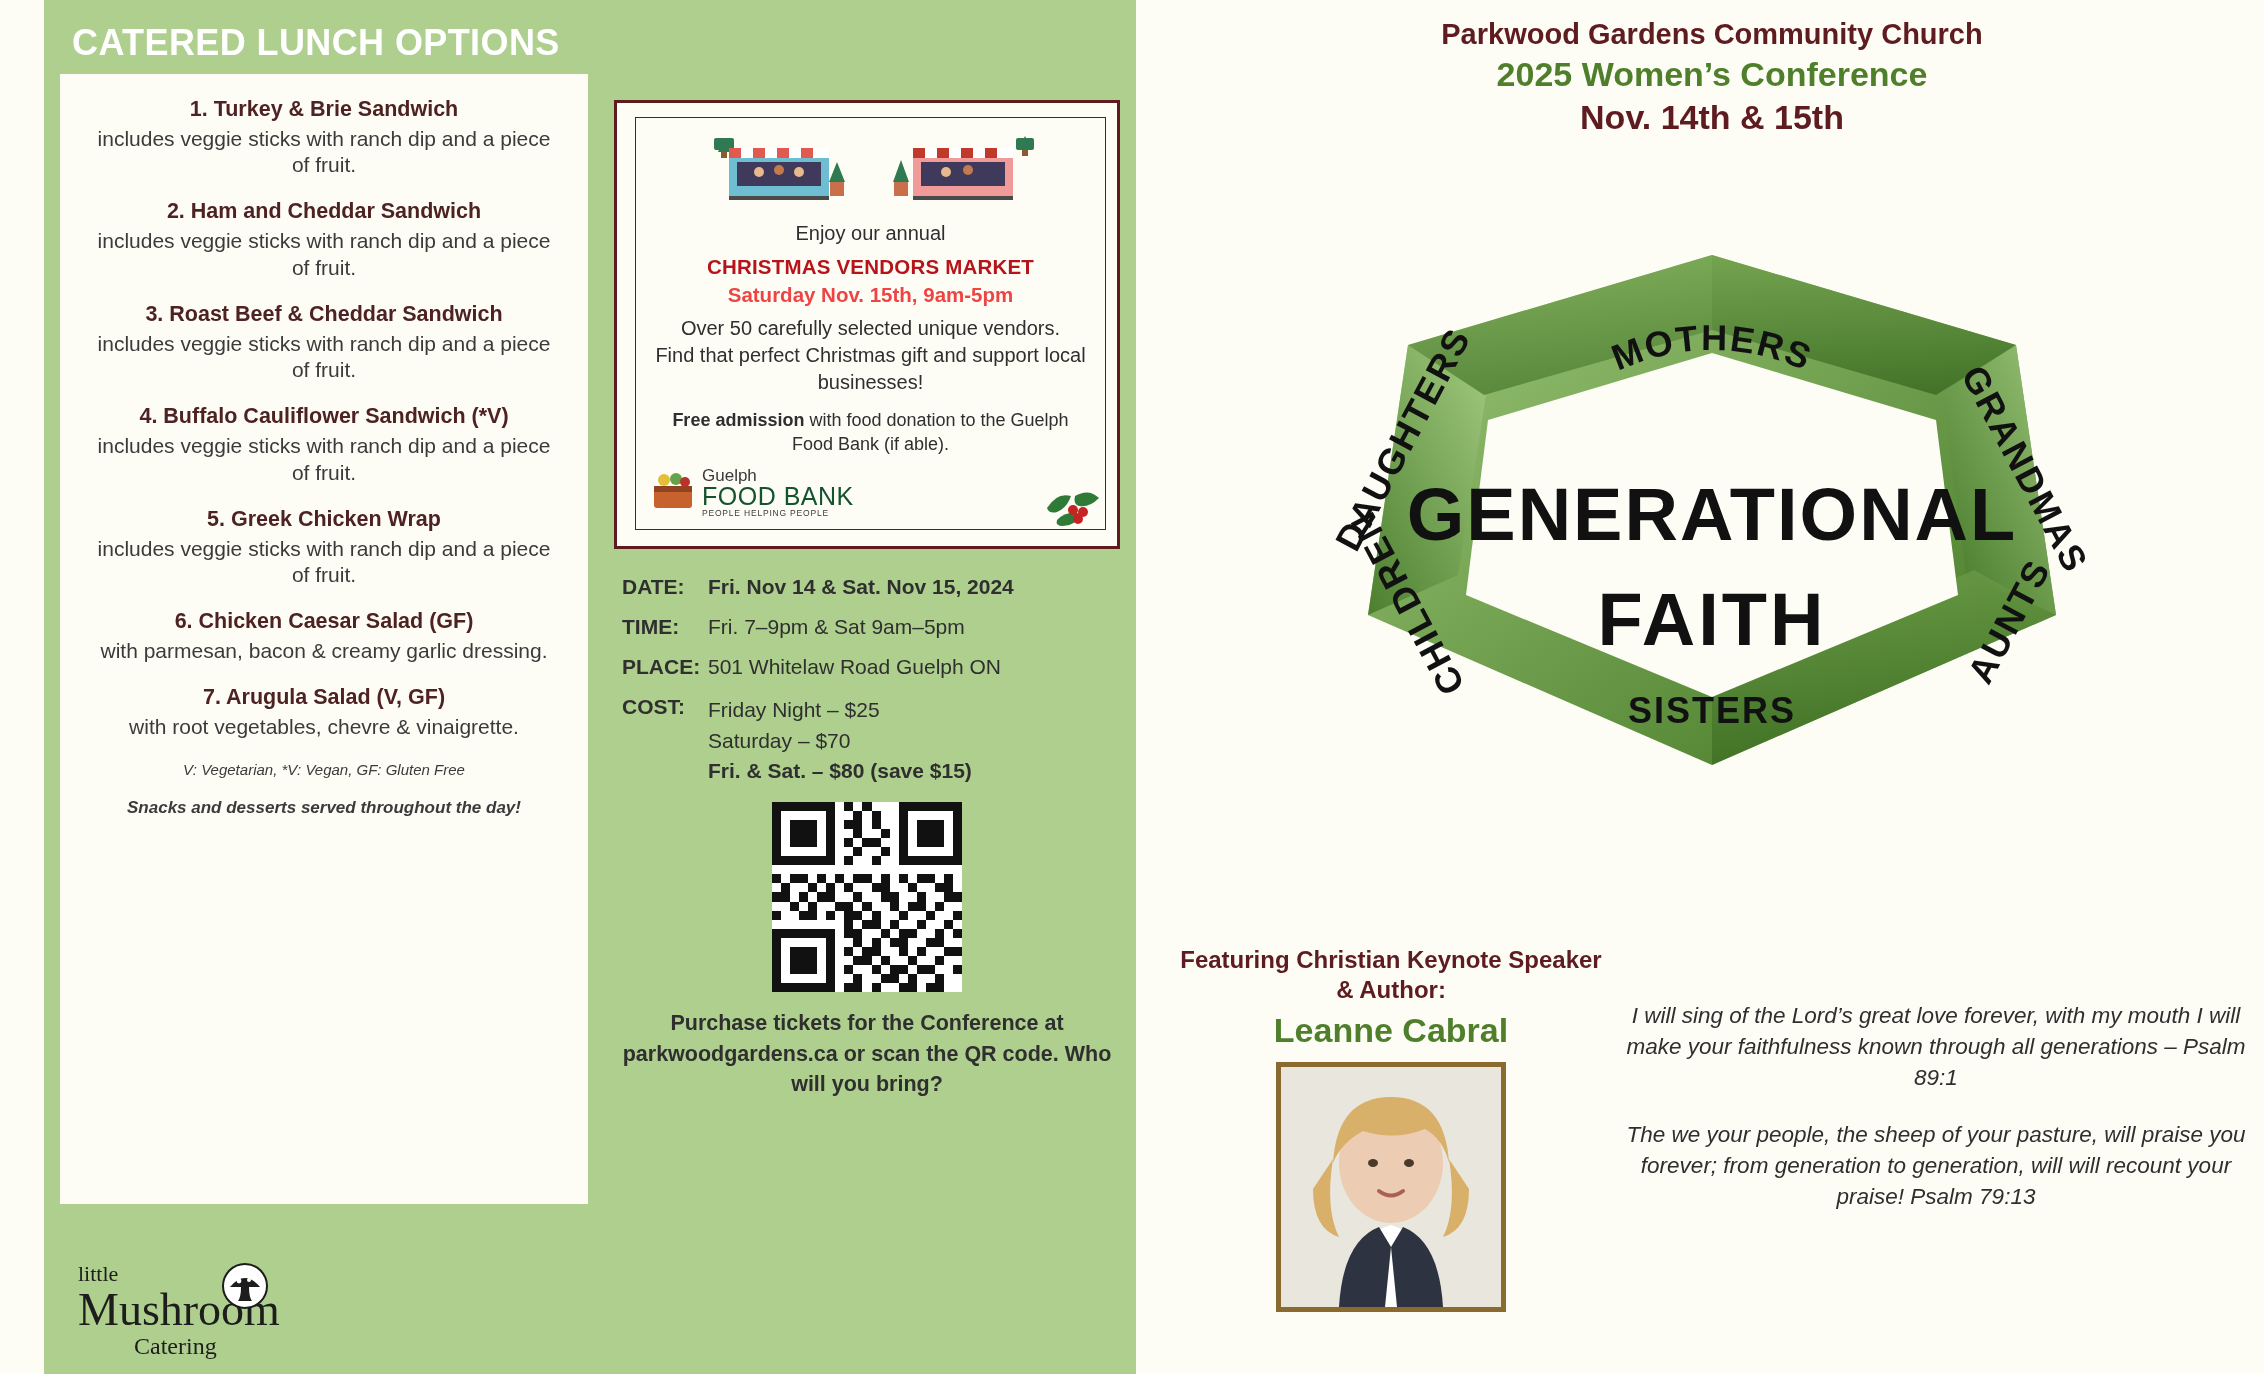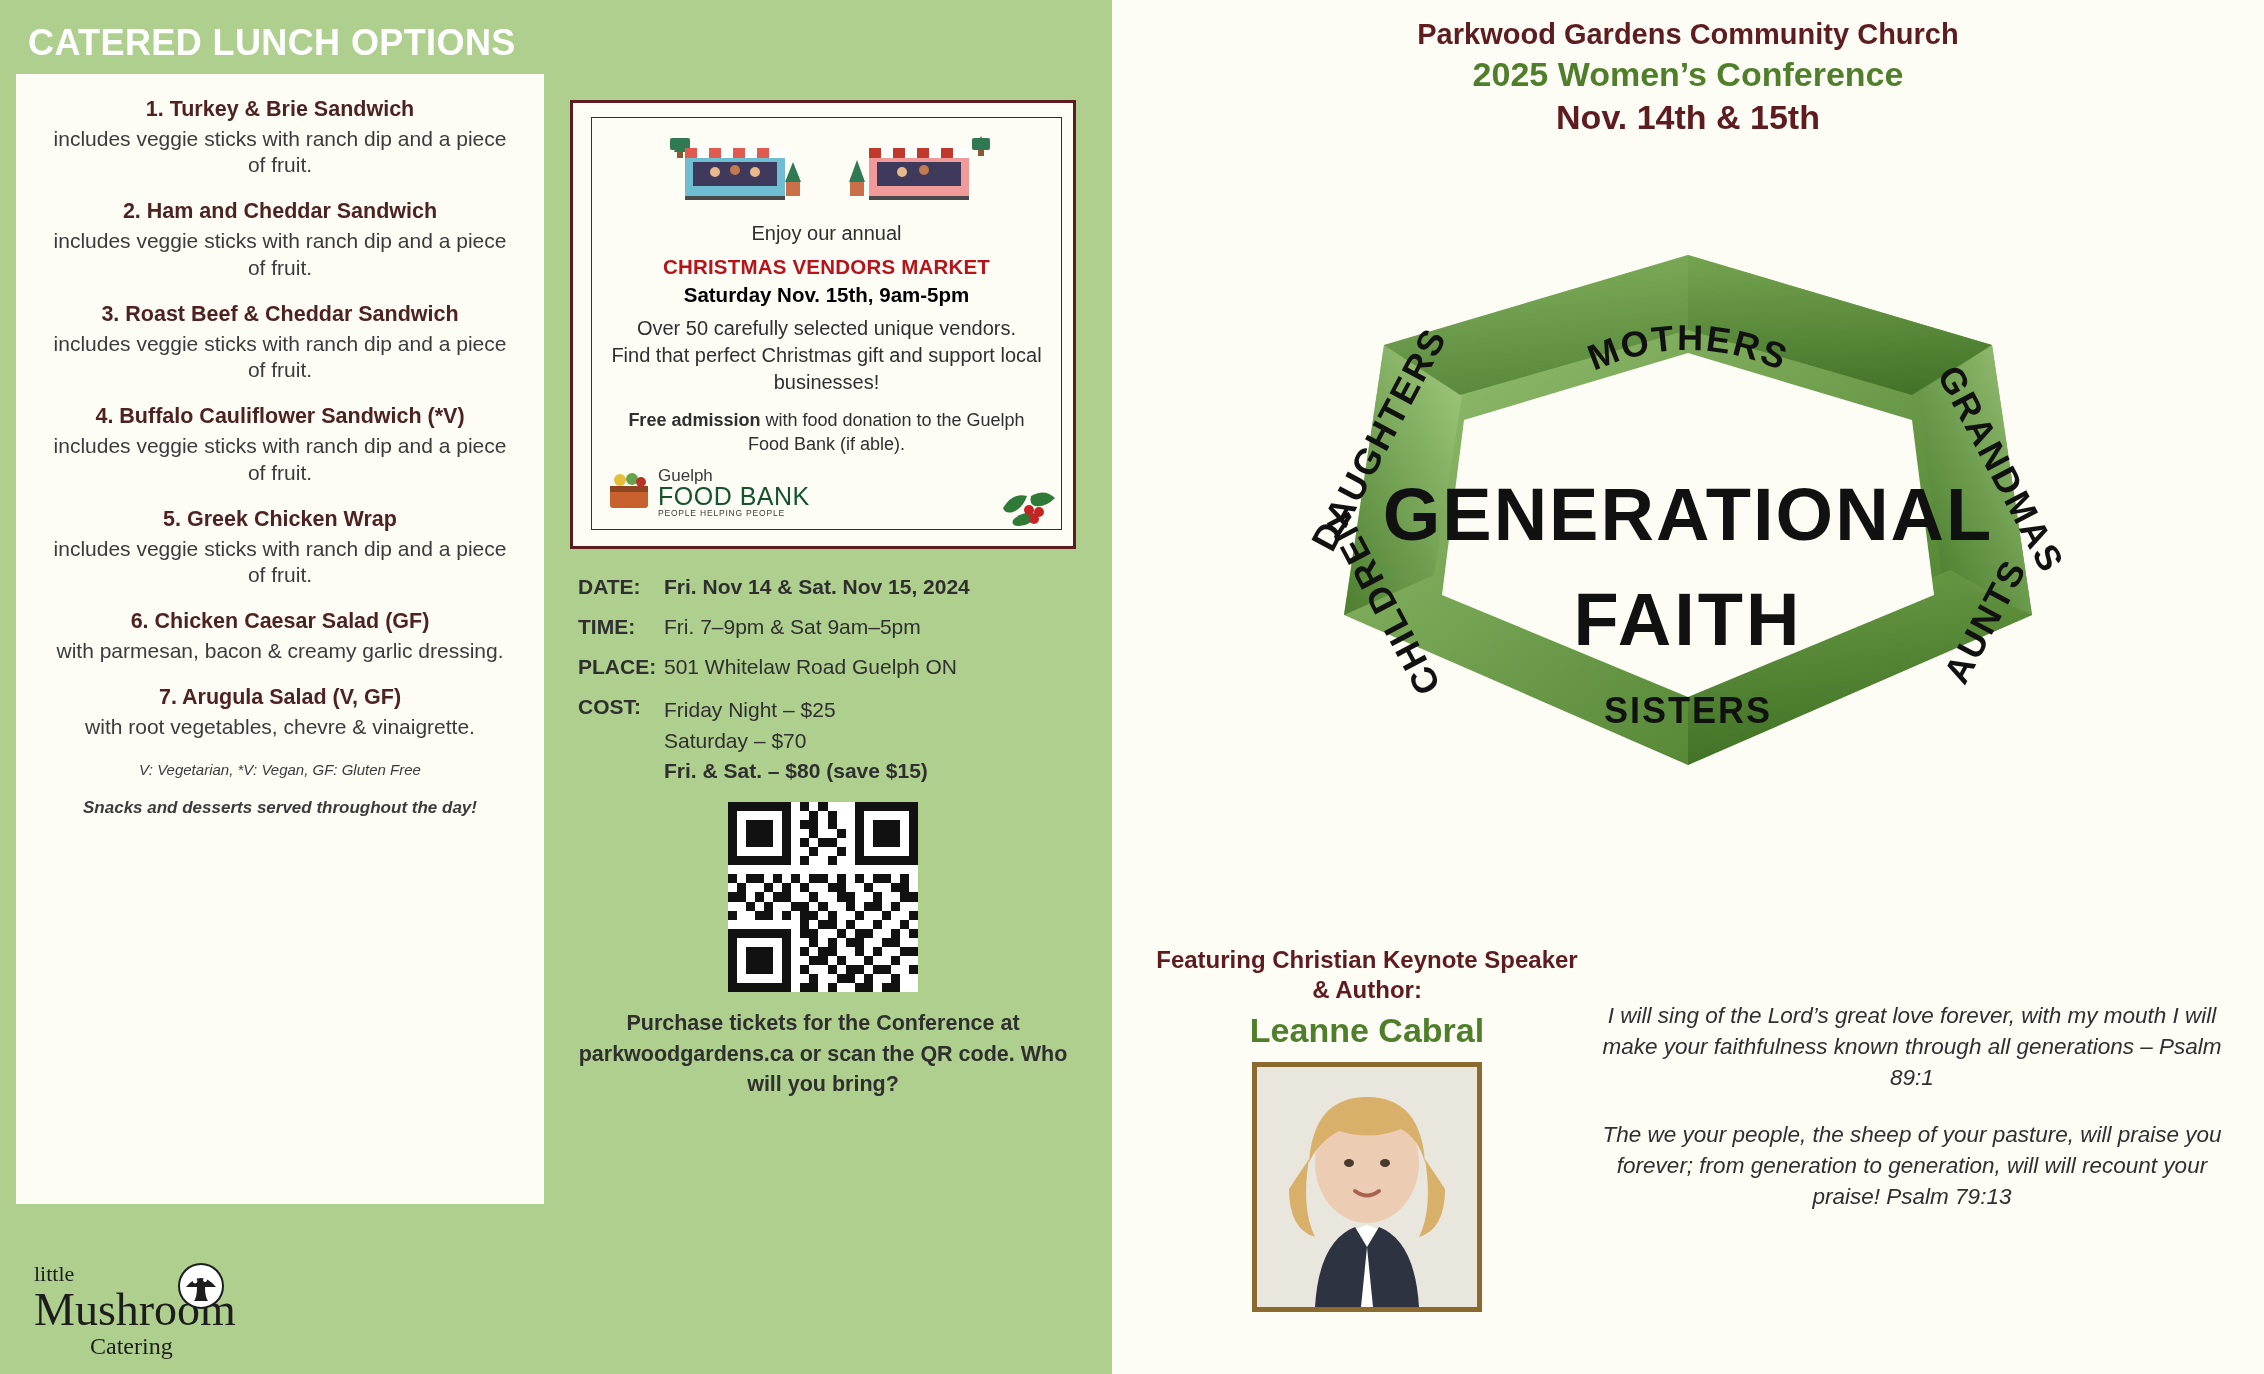--- a/index.html
+++ b/index.html
@@ -15,20 +15,21 @@
     background: #fdfdf6;
   }
 
   
   .left-panel {
     width: 1112px;
     height: 100%;
     background: #aecf8e;
     position: relative;
     padding: 14px 16px 0 16px;
+    margin-left: 44px;
   }
   .catered-title {
     color: #ffffff;
     font-size: 36px;
     font-weight: bold;
     letter-spacing: 0.4px;
     margin: 8px 0 10px 12px;
   }
   .left-cols {
     display: flex;
@@ -101,21 +102,21 @@
     padding: 14px 14px 12px 14px;
     height: 100%;
   }
   .stalls { display: flex; justify-content: center; gap: 34px; margin: 4px 0 12px 0; }
   .stall { position: relative; width: 150px; height: 72px; }
   .vendor-line { font-size: 20px; color: #2f2f2f; line-height: 1.35; }
   .vendor-red {
     font-size: 20.5px; font-weight: bold; color: #b6141a; margin: 8px 0 4px 0;
     letter-spacing: .2px;
   }
-  .vendor-bold { font-size: 20.5px; font-weight: bold; color: #000000; margin-bottom: 8px; }
+  .vendor-bold { font-size: 20.5px; font-weight: bold; color: #ef4444; margin-bottom: 8px; }
   .vendor-free { font-size: 18px; color: #2f2f2f; margin-top: 12px; line-height: 1.35; }
   .vendor-free b { font-weight: bold; }
   .foodbank {
     display: flex; align-items: center; gap: 6px; margin-top: 10px;
   }
   .fb-text { text-align: left; line-height: 1; }
   .fb-g { font-size: 17px; color: #3a3a3a; }
   .fb-fb { font-size: 25px; font-weight: normal; color: #14532d; letter-spacing: .5px; }
   .fb-sub { font-size: 8.5px; color: #3a3a3a; letter-spacing: .8px; }
   .holly { position: absolute; right: 16px; bottom: 12px; width: 60px; height: 48px; }

